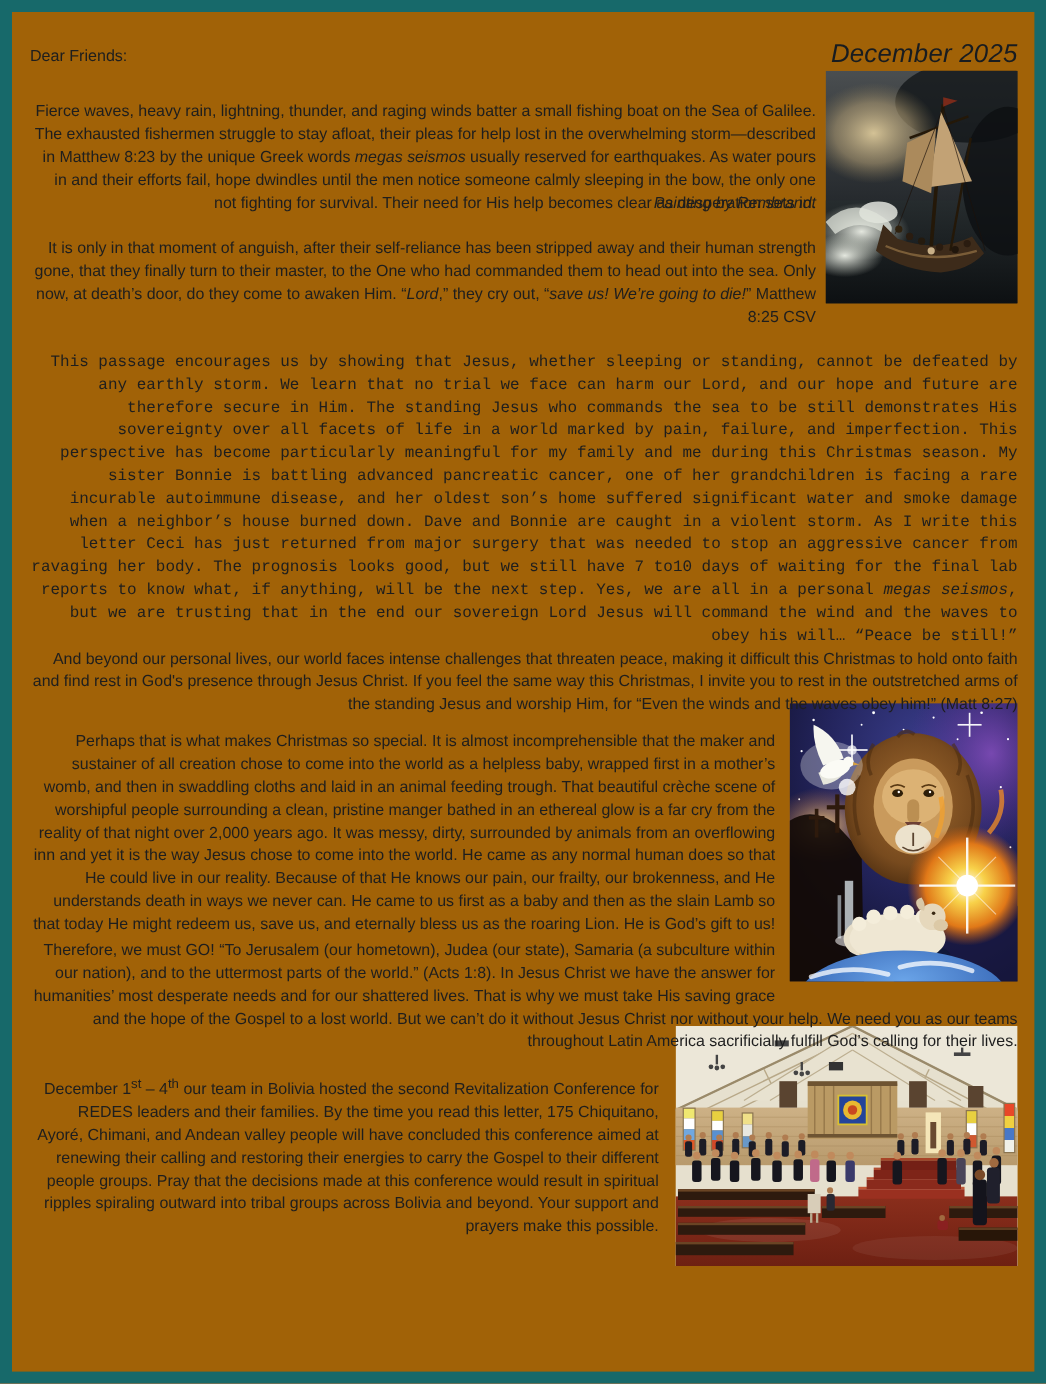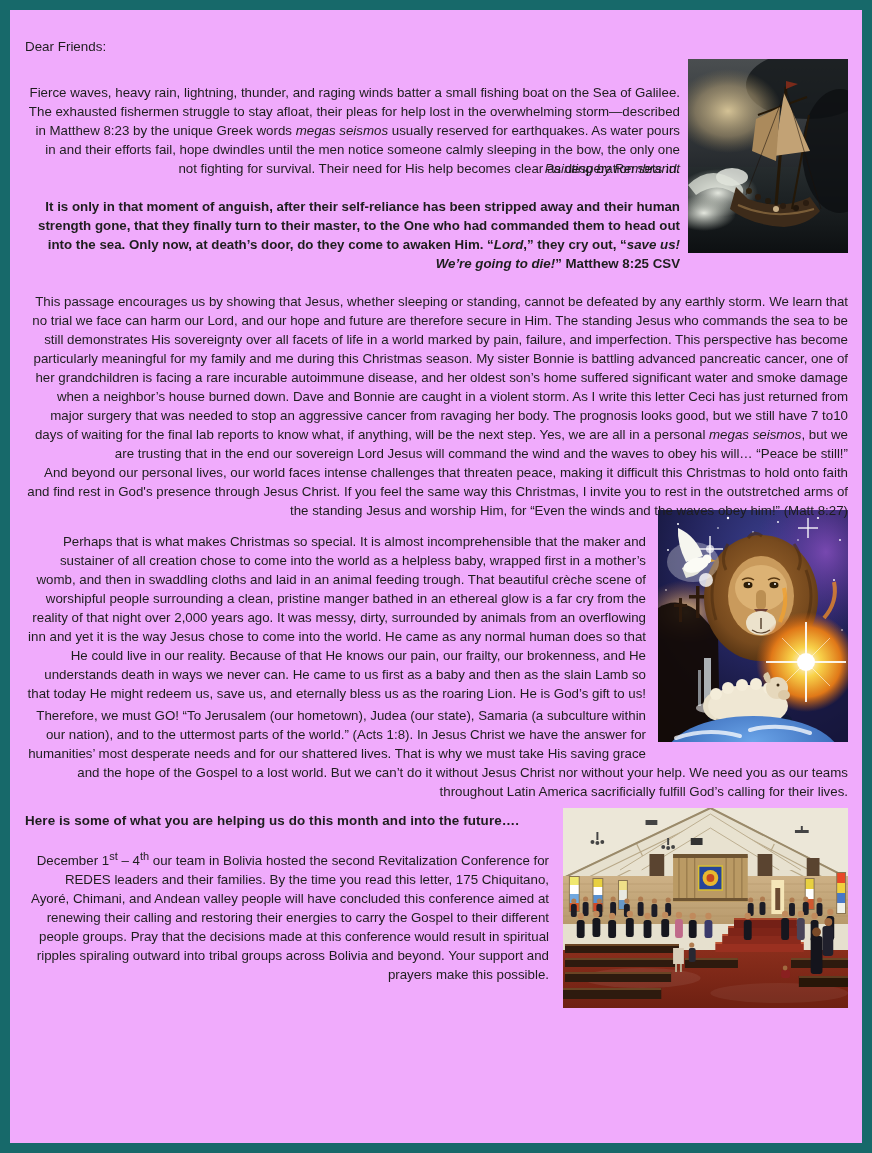--- a/index.html
+++ b/index.html
@@ -1,33 +1,33 @@
 <!DOCTYPE html>
 <html><head>
 <meta charset="utf-8">
 <style>
   * { margin:0; padding:0; box-sizing:border-box; }
   html,body { background:#888; }
   .page {
     width:872px; height:1153px;
-    background:#f0abfc;
+    background:#a16207;
     border:10px solid #17696a;
     overflow:hidden;
     font-family:"Liberation Sans", sans-serif;
     color:#1e1e1e;
     position:relative;
   }
   .content { padding:22px 14px 0 15px; }
   .hdr-row { display:flex; justify-content:space-between; align-items:flex-start; height:34px; }
   .salutation { font-size:13.4px; line-height:19px; padding-top:5px; }
   .letter-date { font-size:21.5px; font-style:italic; line-height:26px; color:#181c20; letter-spacing:.2px; }
   p.body-p { font-size:13.3px; line-height:19px; text-align:right; }
   .p1 { margin-top:17px; }
-  .p2 { margin-top:19px;font-weight:bold; }
-  .p3 { margin-top:19px; }
+  .p2 { margin-top:19px; }
+  .p3 { margin-top:19px;font-family:Liberation Mono, monospace; }
   .p4 { margin-top:0; }
   .p5 { margin-top:12px; }
   .p6 { margin-top:3px; }
   .p7 { margin-top:21px; }
   .i { font-style:italic; }
   sup { font-size:11px; line-height:0; vertical-align:super; }
   .img-caption { font-size:13.3px; line-height:19px; font-style:italic; text-align:right; margin-top:-19px; }
   .section-heading { font-size:13.4px; line-height:19px; font-weight:bold; margin-top:10px; letter-spacing:.1px; }
   .fl { float:right; }
   .img-storm  { width:160px; height:194px; margin:-7px 0 6px 8px; }
@@ -36,20 +36,21 @@
   .fl svg { display:block; width:100%; height:100%; }
 </style>
 </head>
 <body>
 
 <div class="page">
   <div class="content">
 
     <div class="hdr-row">
       <div class="salutation">Dear Friends:</div>
+      <div class="letter-date">December 2025</div>
     </div>
 
     <div class="fl img-storm">
       <svg viewBox="0 0 160 194" preserveAspectRatio="none">
         <defs>
           <linearGradient id="sky" x1="0" y1="0" x2="0" y2="1">
             <stop offset="0" stop-color="#4a4e50"></stop>
               <stop offset="0.6" stop-color="#23272b"></stop>
               <stop offset="1" stop-color="#15181b"></stop>
           </linearGradient>
@@ -233,21 +234,20 @@
           <path d="M92,220 Q122,212 152,223"></path>
           <path d="M40,240 Q72,231 102,238"></path>
         </g>
       </svg>
     </div>
 
     <p class="body-p p5"><span>Perhaps that is what makes Christmas so special. It is almost incomprehensible that the maker and sustainer of all creation chose to come into the world as a helpless baby, wrapped first in a mother’s womb, and then in swaddling cloths and laid in an animal feeding trough. That beautiful crèche scene of worshipful people surrounding a clean, pristine manger bathed in an ethereal glow is a far cry from the reality of that night over 2,000 years ago. It was messy, dirty, surrounded by animals from an overflowing inn and yet it is the way Jesus chose to come into the world. He came as any normal human does so that He could live in our reality. Because of that He knows our pain, our frailty, our brokenness, and He understands death in ways we never can. He came to us first as a baby and then as the slain Lamb so that today He might redeem us, save us, and eternally bless us as the roaring Lion. He is God’s gift to us!</span></p>
 
     <p class="body-p p6"><span>Therefore, we must GO! “To Jerusalem (our hometown), Judea (our state), Samaria (a subculture within our nation), and to the uttermost parts of the world.” (Acts 1:8).  In Jesus Christ we have the answer for humanities’ most desperate needs and for our shattered lives. That is why we must take His saving grace and the hope of the Gospel to a lost world. But we can’t do it without Jesus Christ nor without your help. We need you as our teams throughout Latin America sacrificially fulfill God’s calling for their lives.</span></p>
 
-    <div class="section-heading">Here is some of what you are helping us do this month and into the future….</div>
 
     <div class="fl img-church">
       <svg viewBox="0 0 290 200" preserveAspectRatio="none">
         <defs>
           <linearGradient id="floorg" x1="0" y1="0" x2="0" y2="1">
             <stop offset="0" stop-color="#8a2e1c"></stop>
               <stop offset="1" stop-color="#6e2012"></stop>
           </linearGradient>
           <linearGradient id="brickg" x1="0" y1="0" x2="0" y2="1">
             <stop offset="0" stop-color="#cdb186"></stop>

